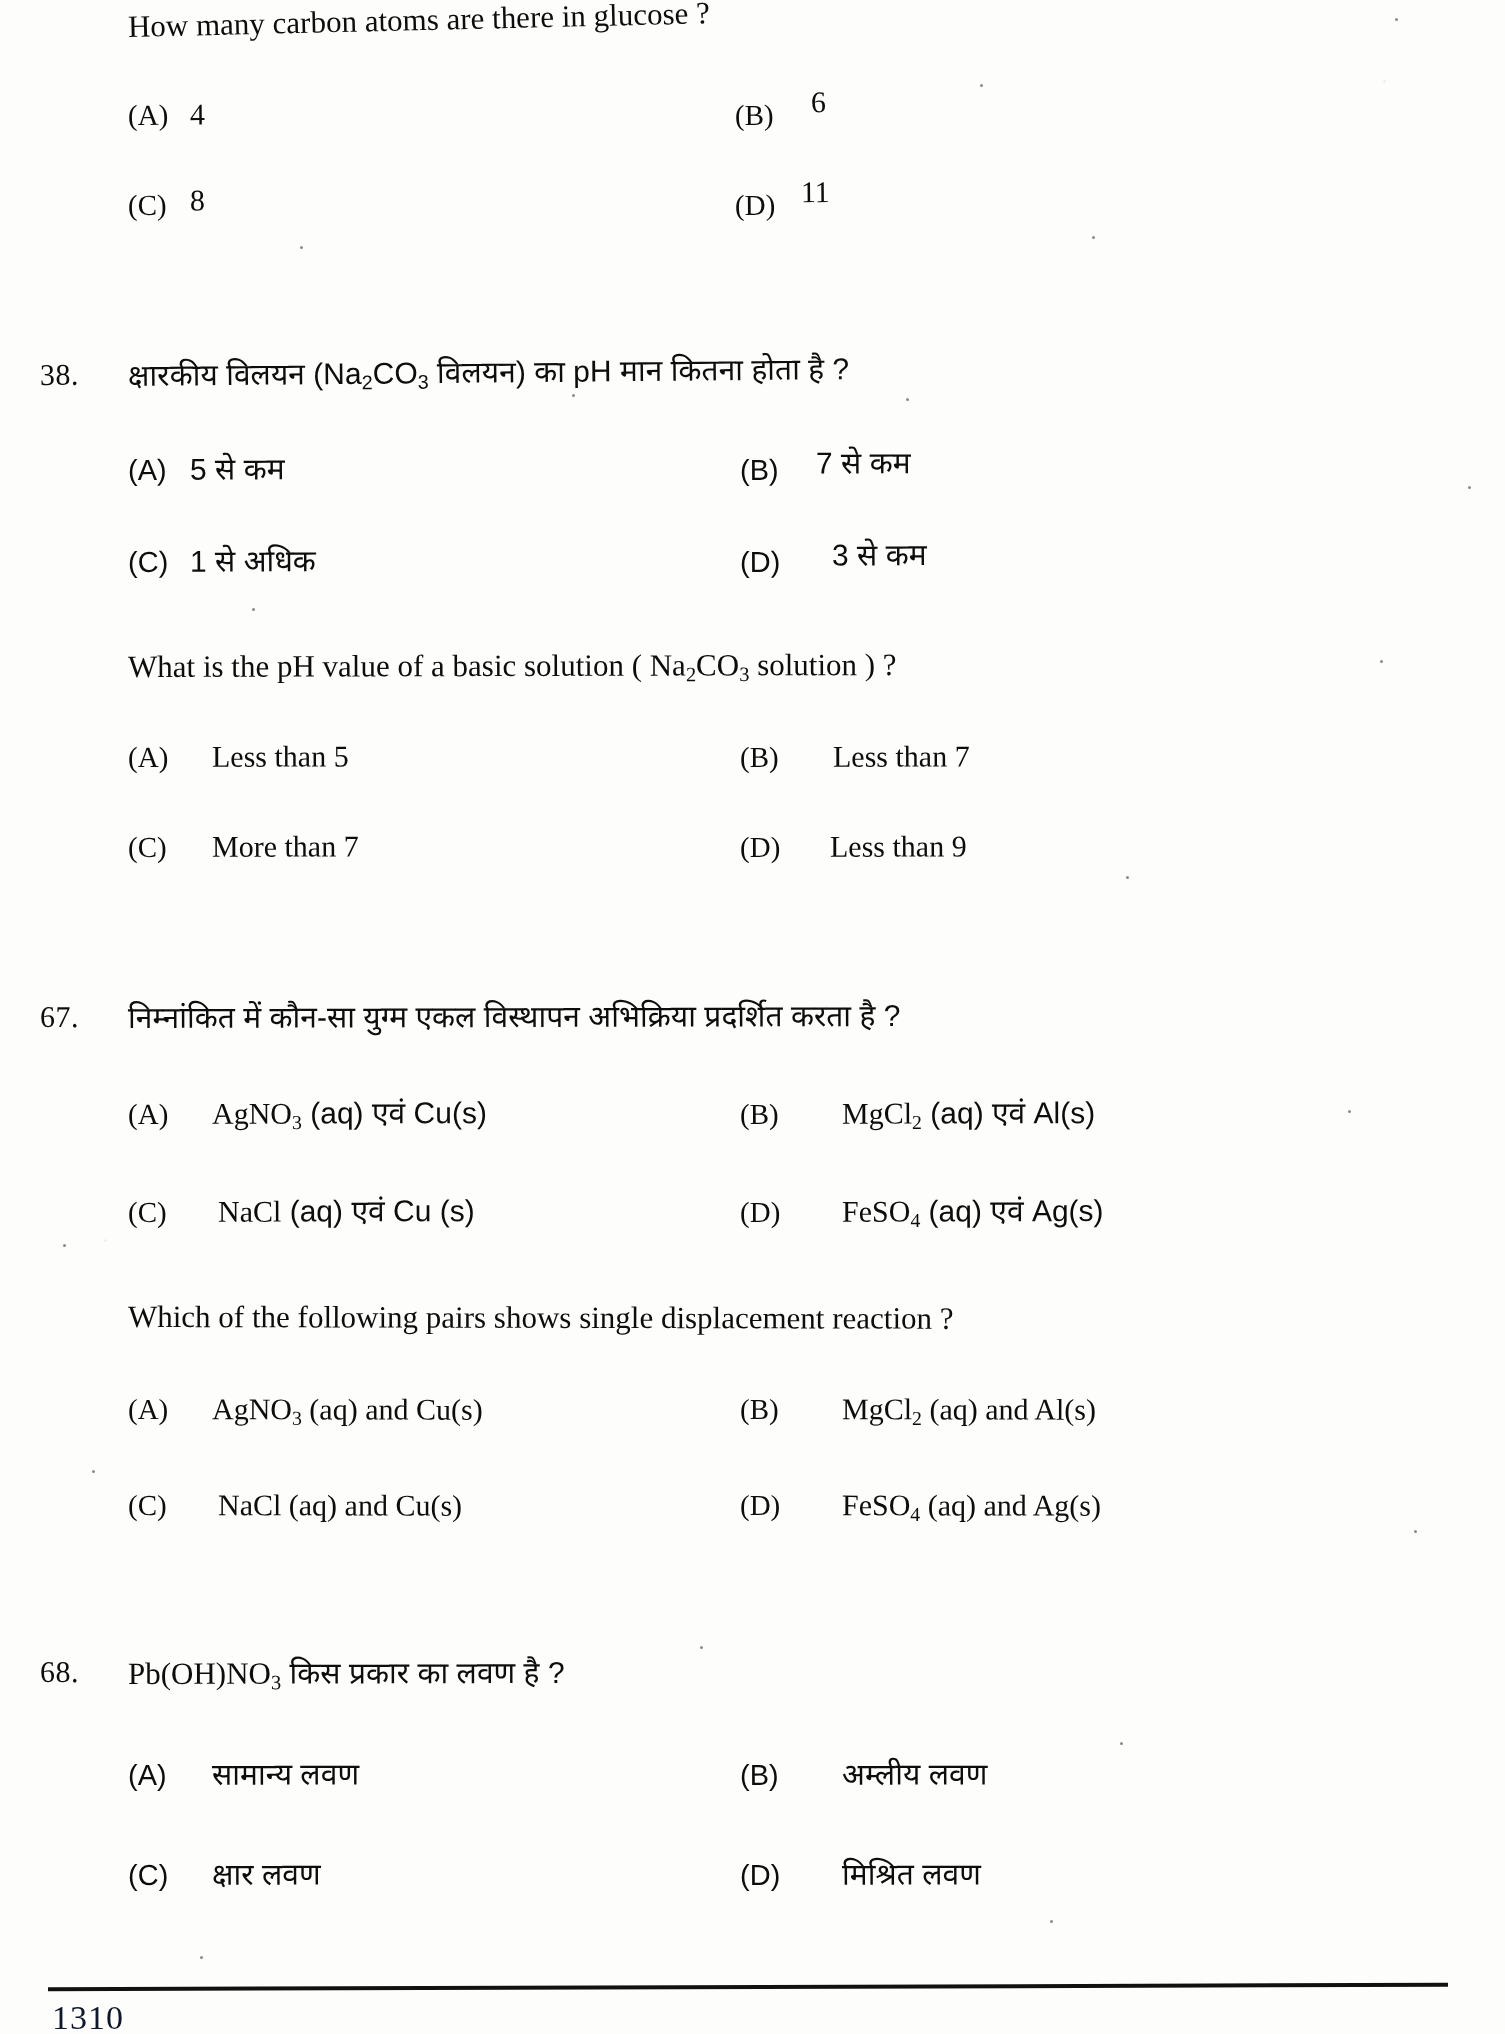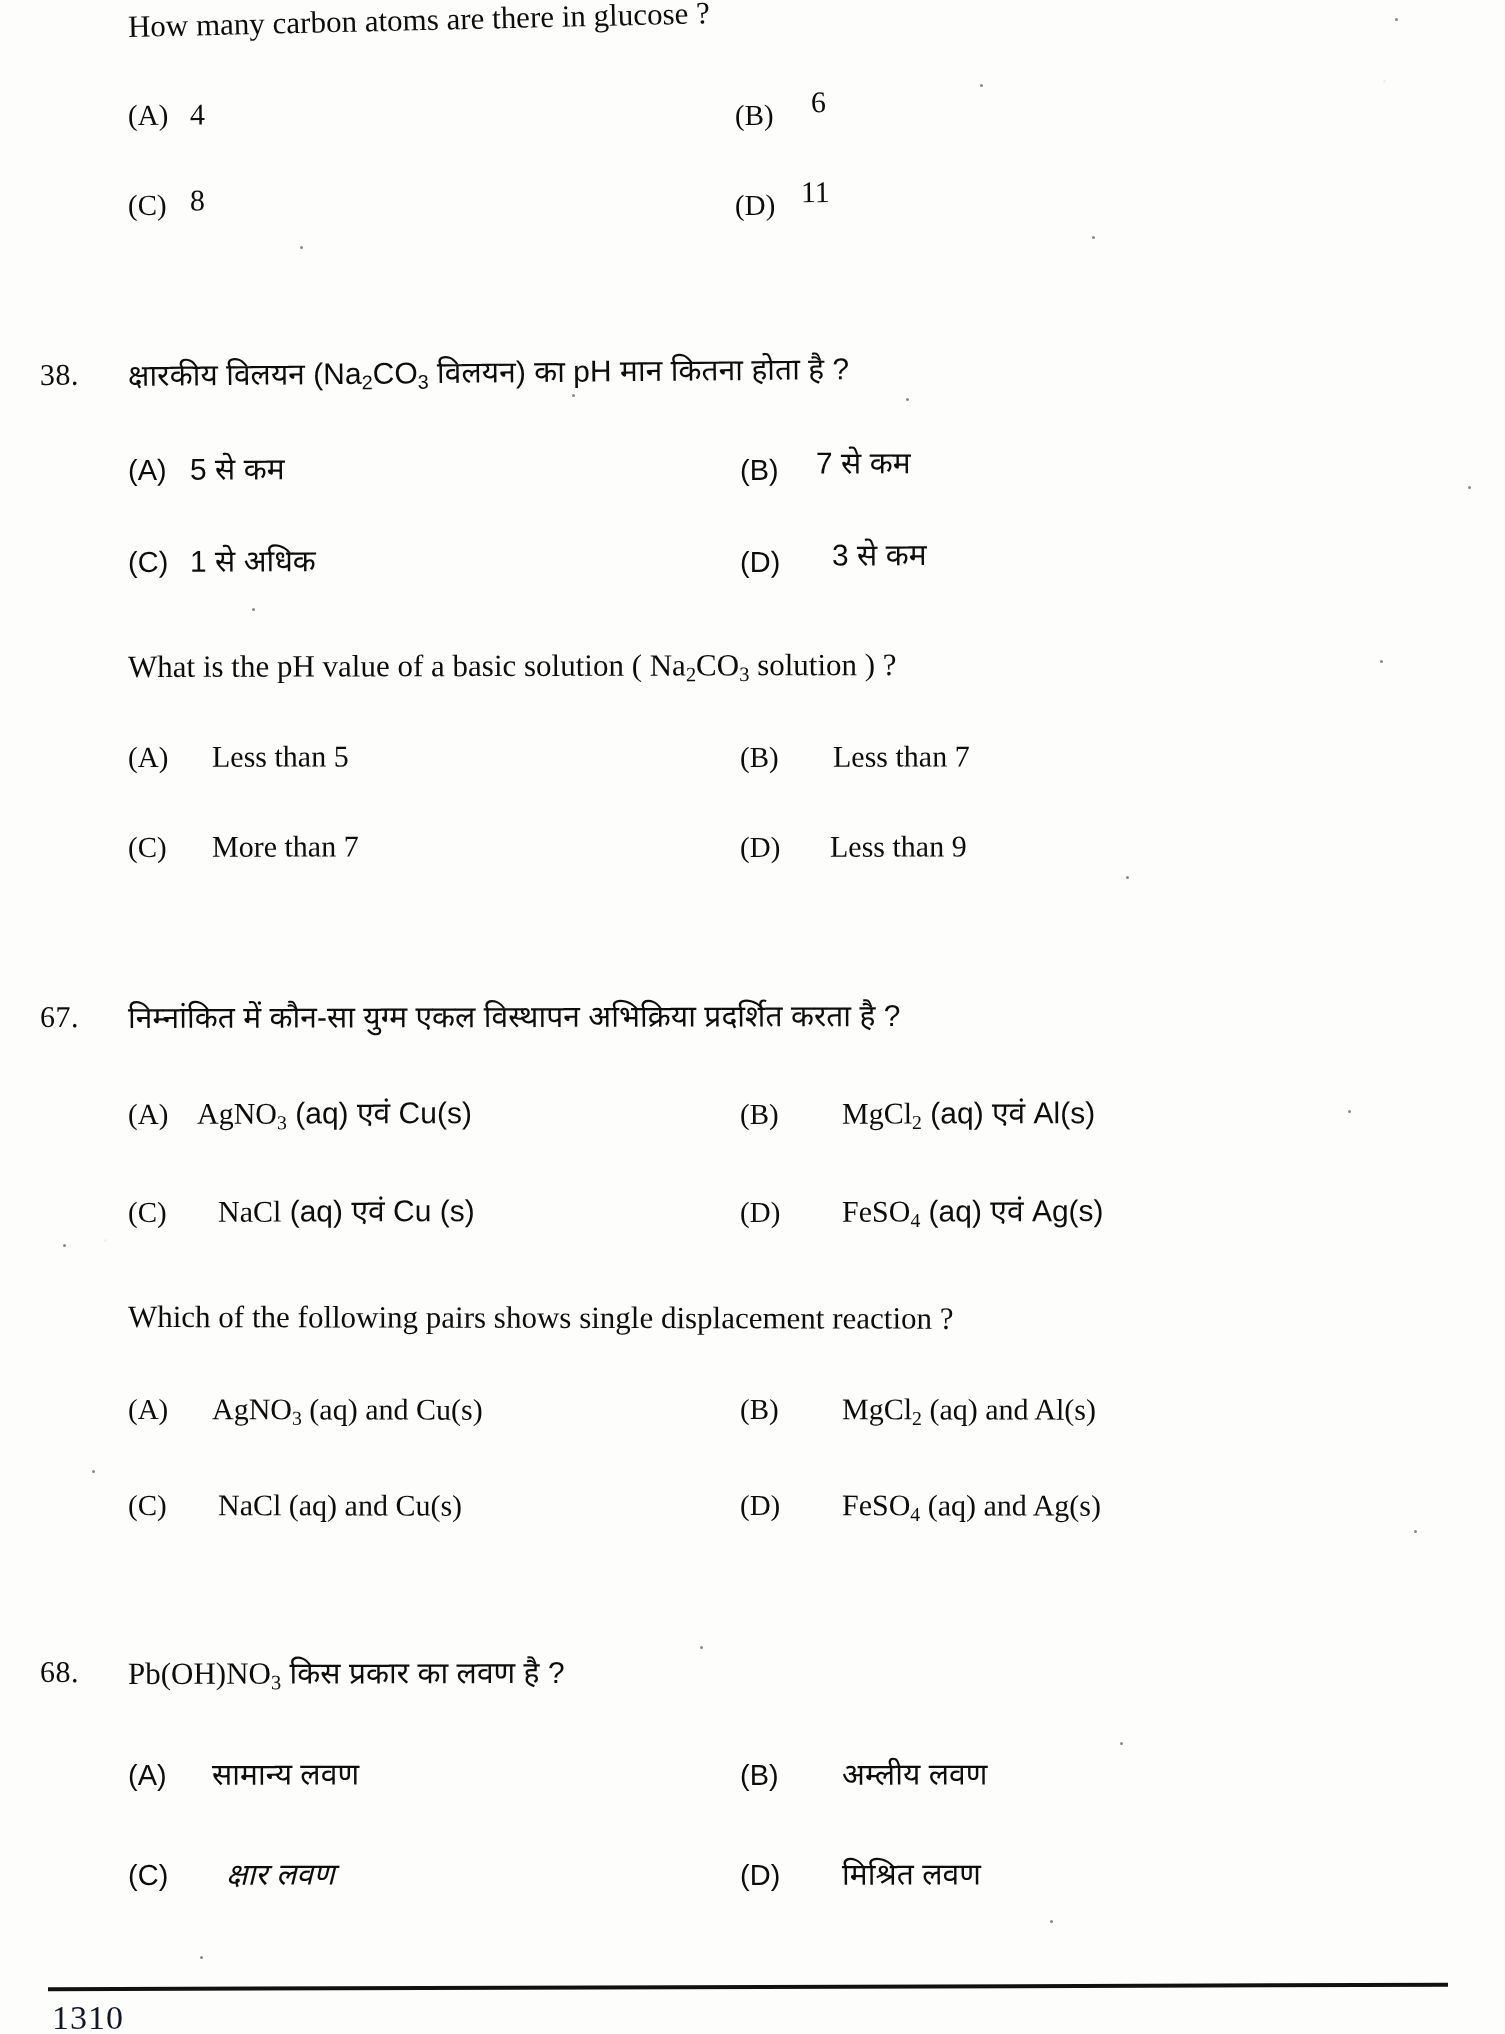--- a/index.html
+++ b/index.html
@@ -204,21 +204,21 @@
   </div>
 
   <div class="qblock" style="top:1000px;">
     <div class="qnum sk4">67.</div>
     <div class="qtext hindi sk4">निम्नांकित में कौन-सा युग्म एकल विस्थापन अभिक्रिया प्रदर्शित करता है ?</div>
   </div>
 
   <div class="opt-row" style="top:1092px;">
     <div class="opt col-a sk4" style="left:128px;">
       <span class="lab">(A)</span>
-      <span class="val" style="margin-left:7px;text-align:center;">
+      <span class="val" style="margin-left:22px;text-align:center;">
         <span>AgNO</span><sub>3</sub><span class="hindi"> (aq) एवं Cu(s)</span>
       </span>
     </div>
     <div class="opt col-b sk4" style="left:740px;">
       <span class="lab">(B)</span>
       <span class="val" style="margin-left:40px;">
         <span>MgCl</span><sub>2</sub><span class="hindi"> (aq) एवं Al(s)</span>
       </span>
     </div>
   </div>
@@ -286,21 +286,21 @@
     </div>
     <div class="opt col-b hindi sk4" style="left:740px;">
       <span class="lab">(B)</span>
       <span class="val" style="margin-left:40px;">अम्लीय लवण</span>
     </div>
   </div>
 
   <div class="opt-row" style="top:1853px;">
     <div class="opt col-a hindi sk4" style="left:128px;">
       <span class="lab">(C)</span>
-      <span class="val" style="margin-left:36px;font-style:italic;">क्षार लवण</span>
+      <span class="val" style="margin-left:22px;">क्षार लवण</span>
     </div>
     <div class="opt col-b hindi sk4" style="left:740px;">
       <span class="lab">(D)</span>
       <span class="val" style="margin-left:40px;">मिश्रित लवण</span>
     </div>
   </div>
 
   <div class="footer-rule"></div>
   <div class="footer-num">1310</div>
 

